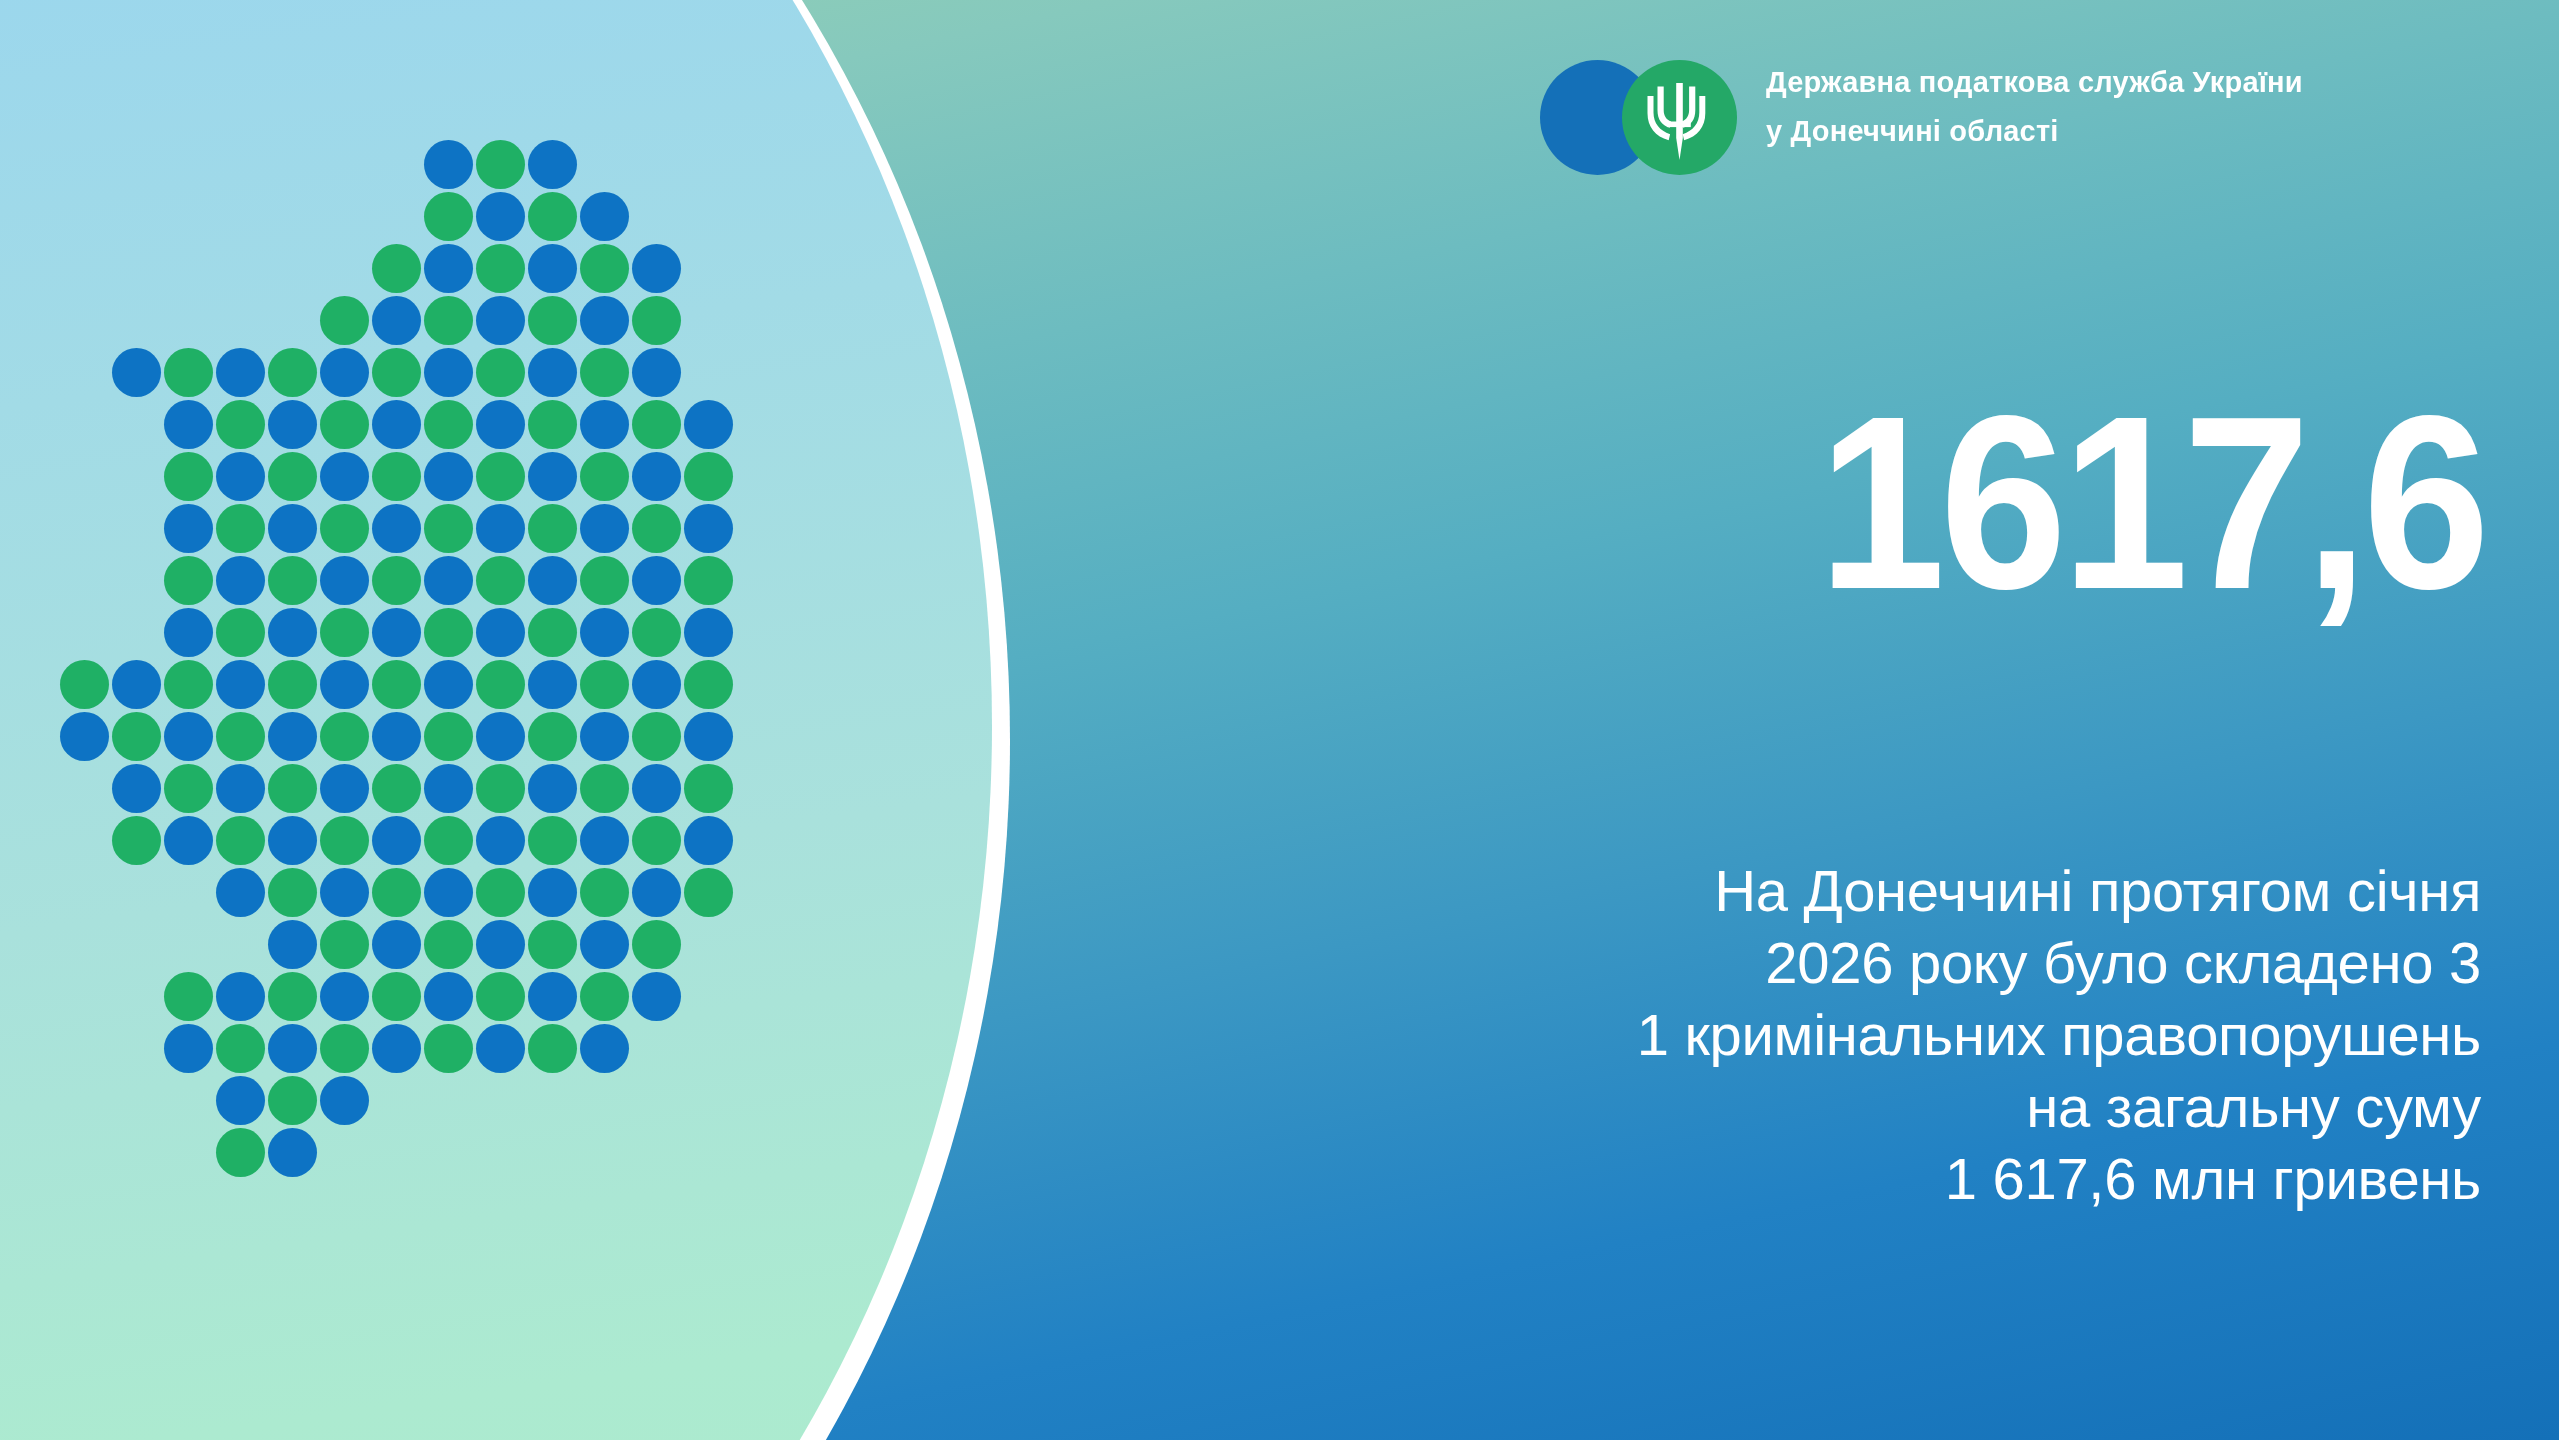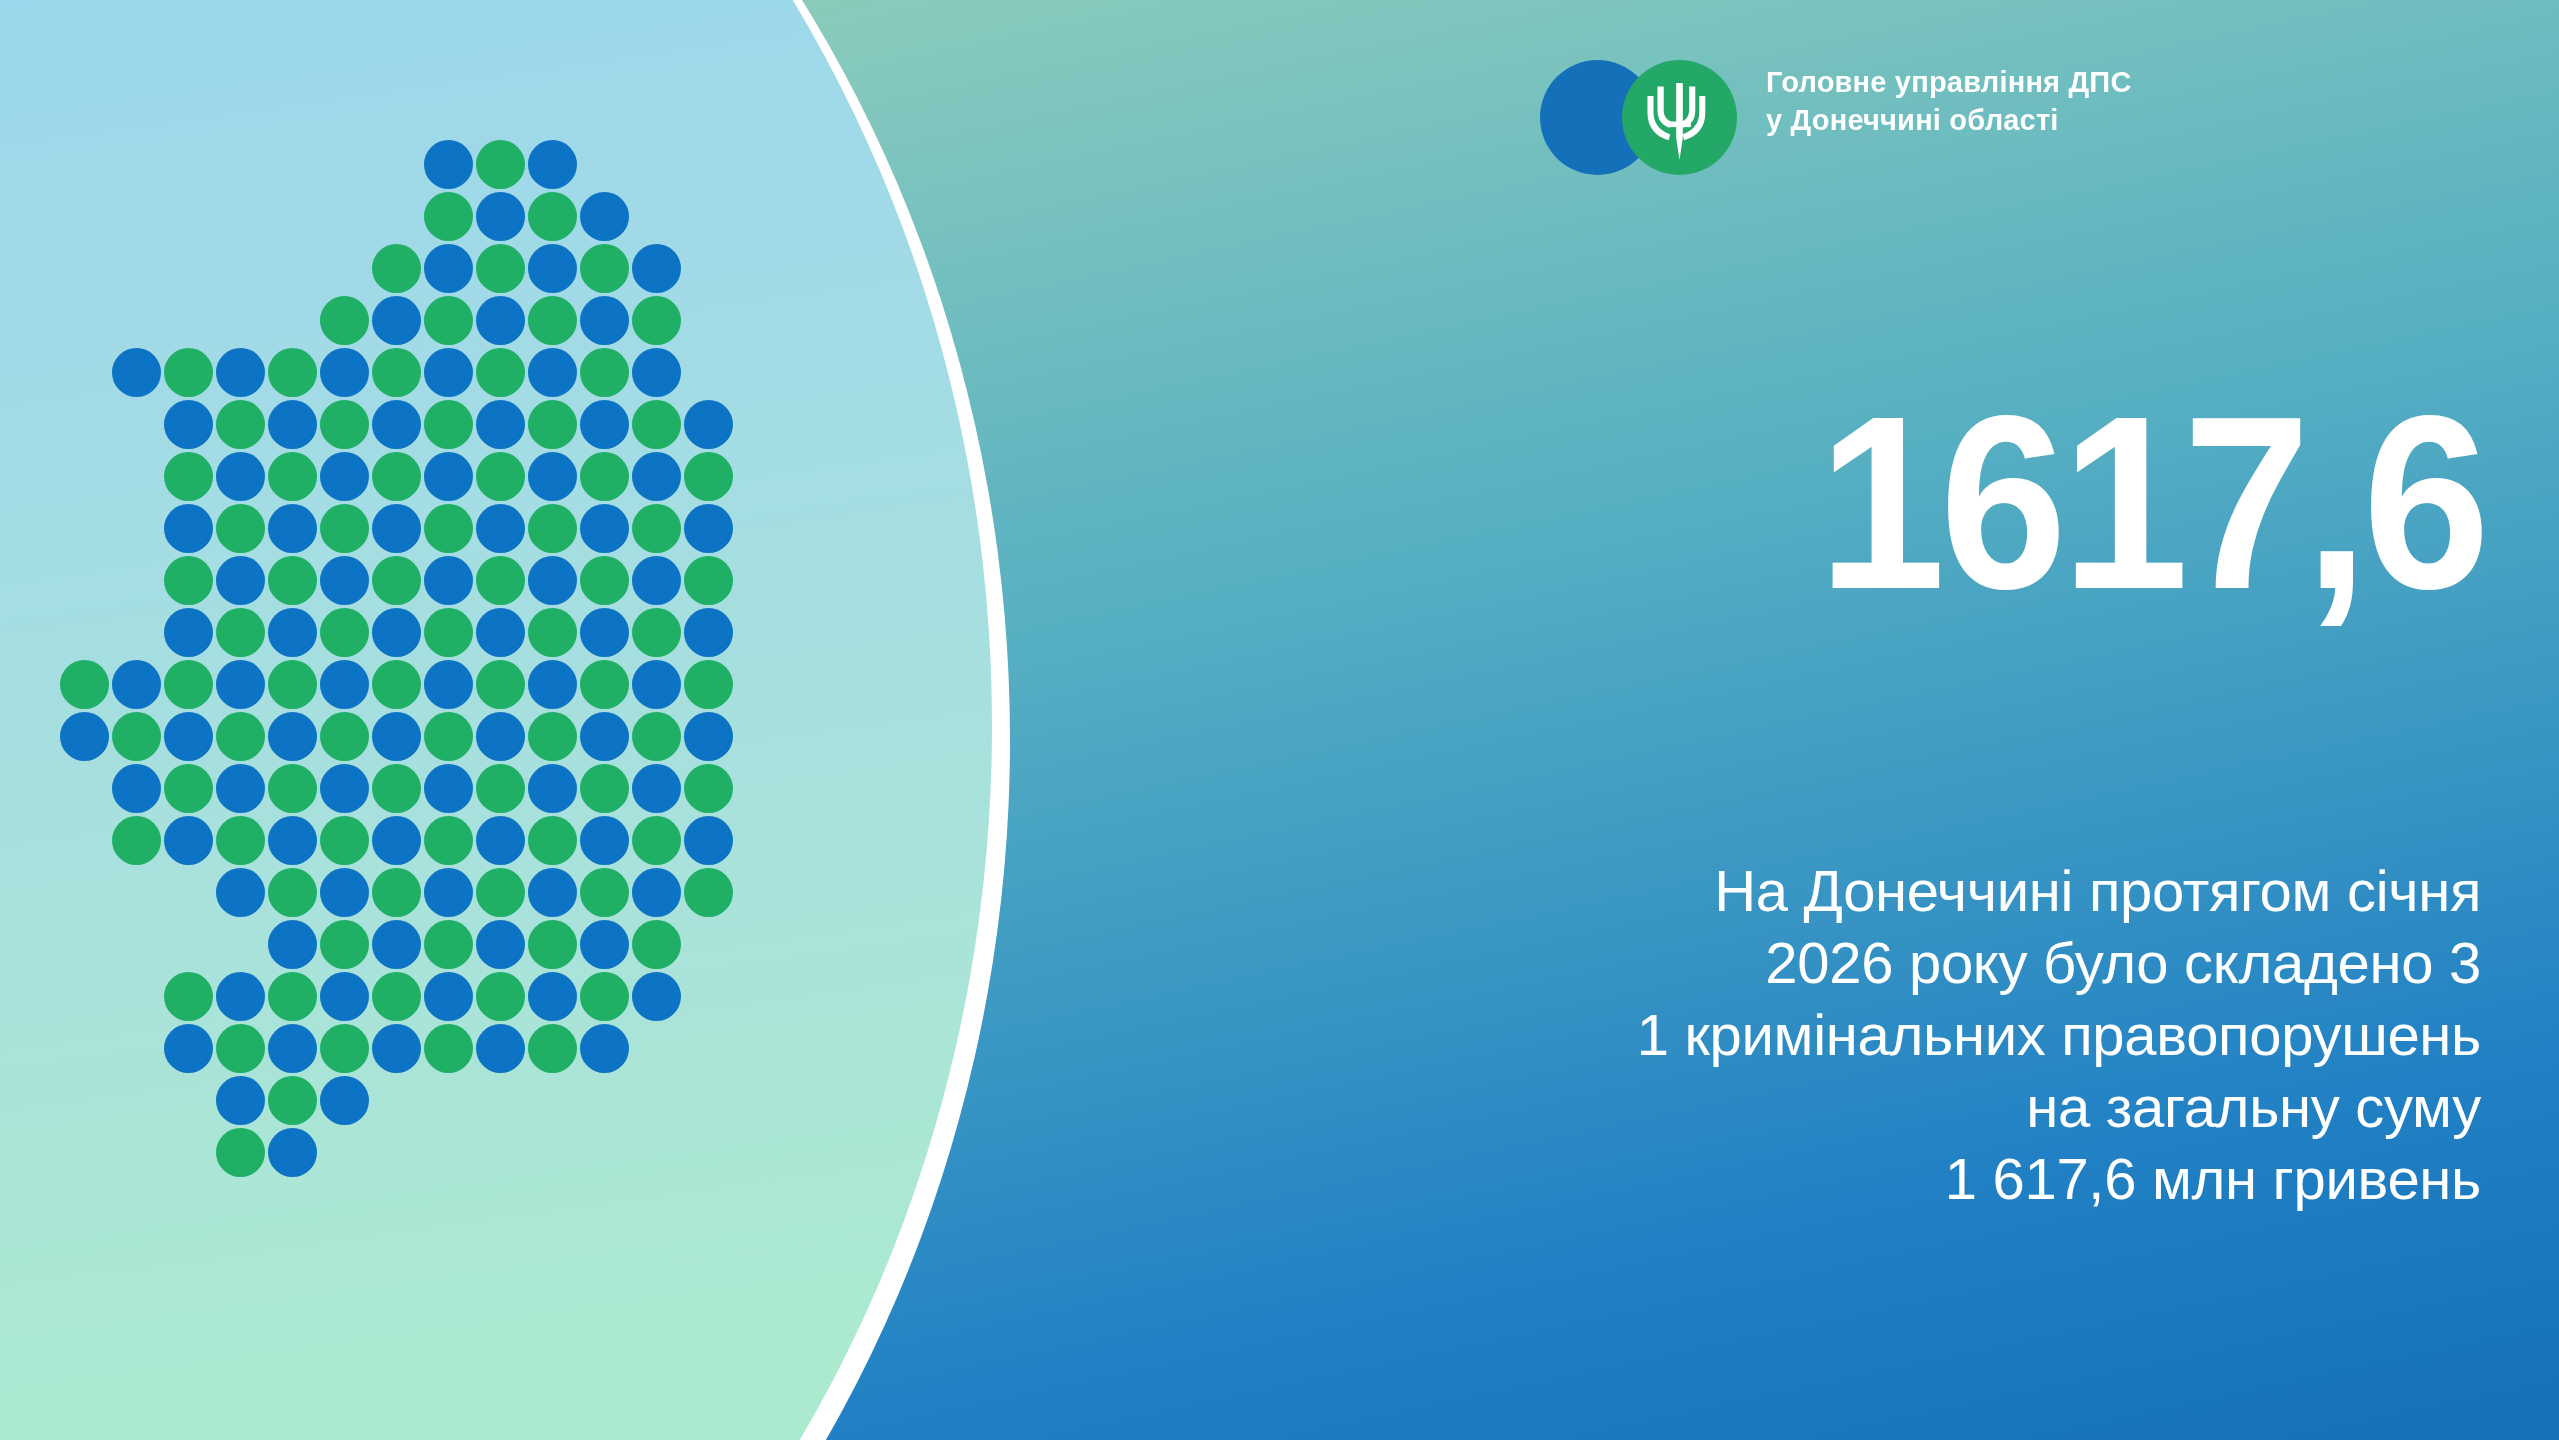--- a/index.html
+++ b/index.html
@@ -327,21 +327,21 @@
           <path d="M35.5 26.5 h6.2 v23.5 c0 6 2.6 9.6 7.4 11.6 l-1.3 6.2 c-8.2-2.6-12.3-8.4-12.3-17.6 z"></path>
           <path d="M73.3 26.5 h-6.2 v23.5 c0 6-2.6 9.6-7.4 11.6 l1.3 6.2 c8.2-2.6 12.3-8.4 12.3-17.6 z"></path>
           <path d="M25.5 36 h6.0 v16.6 c0 10.6 6.2 18.4 16.6 21.6 l-1.4 6.0 C33.4 76.6 25.5 66.8 25.5 53.2 z"></path>
           <path d="M83.3 36 h-6.0 v16.6 c0 10.6-6.2 18.4-16.6 21.6 l1.4 6.0 C75.4 76.6 83.3 66.8 83.3 53.2 z"></path>
           <path d="M45.0 61.5 h23.8 v5.6 H45.0 z"></path>
           <path d="M54.2 78 h6.6 l-3.3 22 z"></path>
         </g>
       </svg>
     </div>
     <div class="logo-text">
-      <div class="line">Головне управління ДПС</div>
+      <div class="line l1">Державна податкова служба України</div>
       <div class="line">у Донеччині області</div>
     </div>
   </div>
 
   <div class="figure-row">
     <div class="figure-value">1617,6</div>
   </div>
 
   <div class="body-copy">
       <span class="ln">На Донеччині протягом січня</span>

